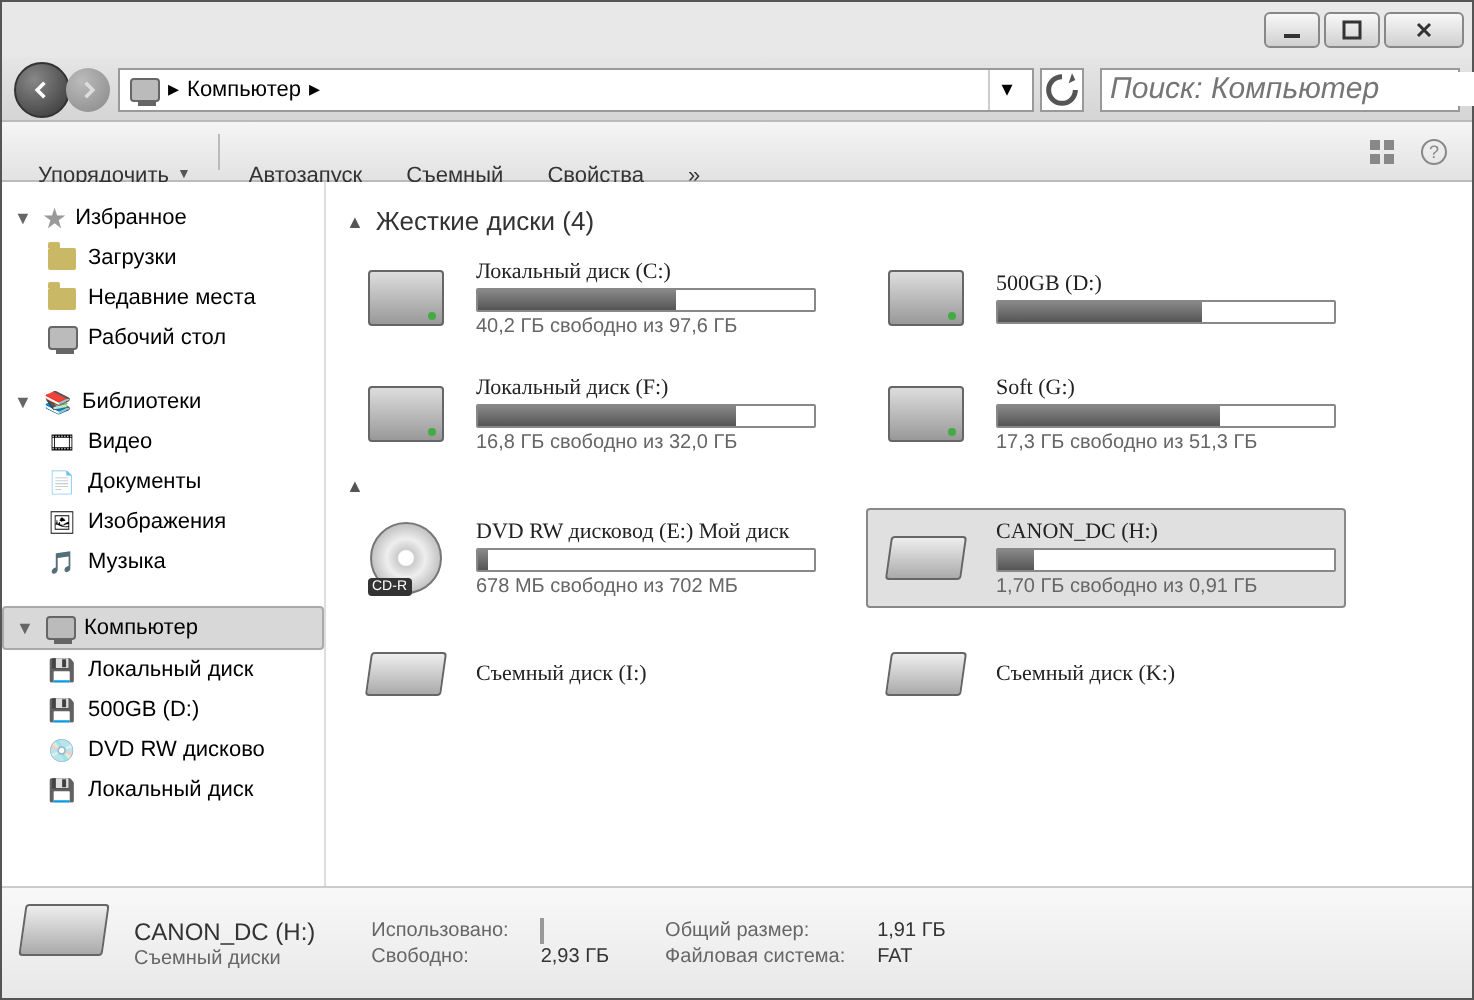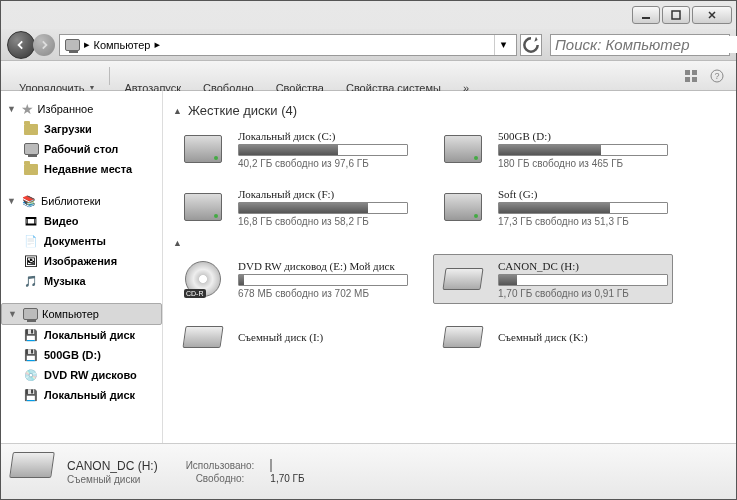--- a/index.html
+++ b/index.html
@@ -33,21 +33,21 @@
 .toolbar-right .tool-icon { width: 22px; height: 22px; display: flex; align-items: center; justify-content: center; cursor: pointer; }
 
 
 .main { flex: 1; display: flex; overflow: hidden; background: #fff; }
 
 
 .sidebar { width: 162px; border-right: 1px solid #ddd; overflow-y: auto; padding: 8px 0; background: #fff; }
 .sb-group { margin-bottom: 12px; }
 .sb-header { display: flex; align-items: center; padding: 2px 6px; gap: 4px; cursor: pointer; }
 .sb-header .exp { width: 10px; font-size: 9px; color: #666; }
-.sb-item { display: flex; align-items: center; padding: 2px 6px 2px 22px; gap: 5px; cursor: pointer; white-space: nowrap; overflow: hidden; font-weight: bold; }
+.sb-item { display: flex; align-items: center; padding: 2px 6px 2px 22px; gap: 5px; cursor: pointer; white-space: nowrap; overflow: hidden; }
 .sb-icon { width: 16px; height: 16px; flex-shrink: 0; display: flex; align-items: center; justify-content: center; }
 
 
 .content { flex: 1; overflow: auto; padding: 6px 10px; background: #fff; }
 .section-head { display: flex; align-items: center; gap: 6px; padding: 6px 0; color: #333; }
 .section-head .arrow { font-size: 9px; color: #555; }
 .section-head .title { font-size: 13px; }
 .drives { display: flex; flex-wrap: wrap; gap: 8px 20px; }
 .drive { width: 240px; display: flex; gap: 10px; padding: 4px; cursor: pointer; border: 1px solid transparent; border-radius: 2px; }
 .drive.selected { background: #e0e0e0; border: 1px solid #888; }
@@ -58,21 +58,21 @@
 .drive-bar-fill { position: absolute; top: 0; left: 0; height: 100%; background: linear-gradient(#888, #555); }
 .drive-info { font-size: 10px; color: #666; }
 
 
 .details { height: 56px; border-top: 1px solid #ccc; background: linear-gradient(#f8f8f8, #e8e8e8); display: flex; align-items: center; padding: 4px 10px; gap: 12px; }
 .details-icon { width: 44px; height: 40px; }
 .details-text { display: flex; flex-direction: column; gap: 1px; }
 .details-title { font-size: 12px; color: #333; }
 .details-sub { font-size: 10px; color: #666; }
 .details-stats { display: grid; grid-template-columns: auto auto; gap: 2px 16px; margin-left: 16px; font-size: 10px; }
-.details-stats .lbl { color: #666; text-align: center; }
+.details-stats .lbl { color: #666; text-align: left; }
 .details-stats .val { color: #333; }
 .details-bar { width: 120px; height: 10px; border: 1px solid #999; background: #fff; position: relative; }
 .details-bar-fill { position: absolute; height: 100%; background: #888; }
 
 
 .i-comp { width:15px;height:12px;border:1px solid #666;background:#bbb;border-radius:2px;position:relative; }
 .i-comp::after { content:''; position:absolute;bottom:-3px;left:3px;width:9px;height:2px;background:#666; }
 .i-star { color:#999;font-size:14px; }
 .i-hdd { width:38px;height:28px;background:linear-gradient(#ddd,#999);border:1px solid #666;border-radius:2px;position:relative; }
 .i-hdd::after { content:'';position:absolute;bottom:2px;right:3px;width:4px;height:4px;background:#4a4;border-radius:50%; }
@@ -145,23 +145,22 @@
     </div>
   </div>
 
   <div class="toolbar">
     <div class="tool-item">
         <span>Упорядочить</span>
         <span class="tool-drop">▼</span>
       </div>
     <span class="tool-sep"></span>
     <div class="tool-item">Автозапуск</div>
-    <div class="tool-item">Свободно</div>
+    <div class="tool-item">Съемный</div>
     <div class="tool-item">Свойства</div>
-    <div class="tool-item">Свойства системы</div>
     <div class="tool-item">»</div>
     <div class="toolbar-right">
       <div class="tool-icon">
           <svg width="14" height="14" viewBox="0 0 14 14">
             <rect x="1" y="1" width="5" height="5" fill="#888"></rect>
             <rect x="8" y="1" width="5" height="5" fill="#888"></rect>
             <rect x="1" y="8" width="5" height="5" fill="#888"></rect>
             <rect x="8" y="8" width="5" height="5" fill="#888"></rect>
           </svg>
         </div>
@@ -184,29 +183,29 @@
           <span>Избранное</span>
         </div>
         <div class="sb-item">
             <span class="sb-icon">
               <span class="i-folder"></span>
             </span>
             <span>Загрузки</span>
           </div>
         <div class="sb-item">
             <span class="sb-icon">
+              <span class="i-folder"></span>
+            </span>
+            <span>Недавние места</span>
+          </div>
+        <div class="sb-item">
+            <span class="sb-icon">
               <span class="i-comp"></span>
             </span>
             <span>Рабочий стол</span>
-          </div>
-        <div class="sb-item">
-            <span class="sb-icon">
-              <span class="i-folder"></span>
-            </span>
-            <span>Недавние места</span>
           </div>
       </div>
 
       <div class="sb-group">
         <div class="sb-header">
           <span class="exp">▼</span>
           <span class="sb-icon">📚</span>
           <span>Библиотеки</span>
         </div>
         <div class="sb-item">
@@ -274,33 +273,32 @@
           </div>
           <div class="drive">
     <div class="drive-icon">
               <div class="i-hdd"></div>
             </div>
     <div class="drive-body">
       <div class="drive-name">500GB (D:)</div>
       <div class="drive-bar">
                 <div class="drive-bar-fill" style="width:61%"></div>
               </div>
-      <div class="drive-info">180 ГБ свободно из 465 ГБ</div>
     </div>
           </div>
           <div class="drive">
     <div class="drive-icon">
               <div class="i-hdd"></div>
             </div>
     <div class="drive-body">
       <div class="drive-name">Локальный диск (F:)</div>
       <div class="drive-bar">
                 <div class="drive-bar-fill" style="width:77%"></div>
               </div>
-      <div class="drive-info">16,8 ГБ свободно из 58,2 ГБ</div>
+      <div class="drive-info">16,8 ГБ свободно из 32,0 ГБ</div>
     </div>
           </div>
           <div class="drive">
     <div class="drive-icon">
               <div class="i-hdd"></div>
             </div>
     <div class="drive-body">
       <div class="drive-name">Soft (G:)</div>
       <div class="drive-bar">
                 <div class="drive-bar-fill" style="width:66%"></div>
@@ -365,17 +363,23 @@
         <div class="i-removable" style="width:42px;height:26px;"></div>
       </div>
     <div class="details-text">
       <div class="details-title">CANON_DC (H:)</div>
       <div class="details-sub">Съемный диски</div>
     </div>
     <div class="details-stats">
       <span class="lbl">Использовано:</span>
       <span class="val"><span class="details-bar"><span class="details-bar-fill" id="details-fill" style="width: 11%;"></span></span></span>
       <span class="lbl">Свободно:</span>
-      <span class="val">1,70 ГБ</span>
+      <span class="val">2,93 ГБ</span>
+    </div>
+    <div class="details-stats">
+      <span class="lbl">Общий размер:</span>
+      <span class="val">1,91 ГБ</span>
+      <span class="lbl">Файловая система:</span>
+      <span class="val">FAT</span>
     </div>
   </div>
 
 </div>
 
 </body></html>

